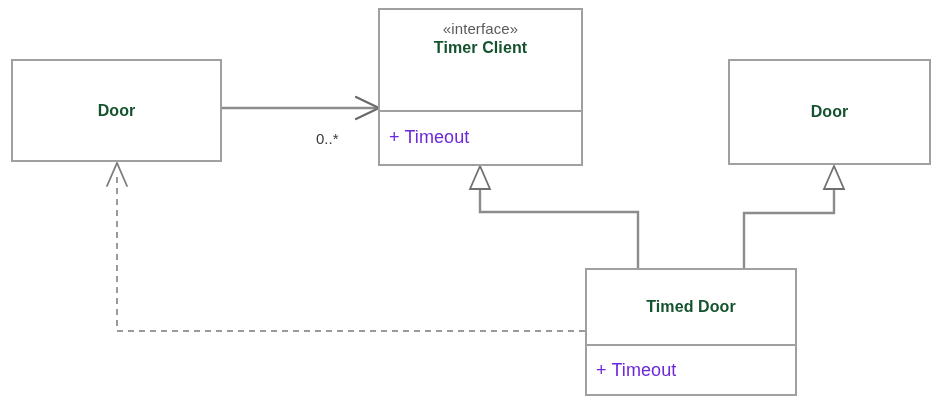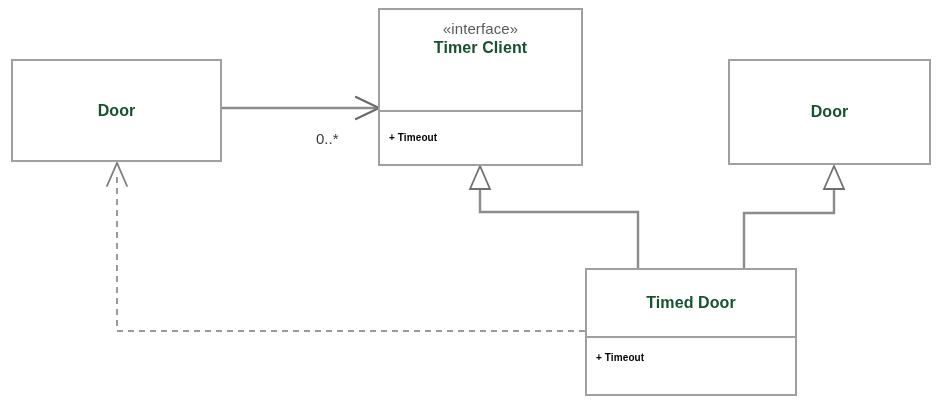--- a/index.html
+++ b/index.html
@@ -57,23 +57,23 @@
     letter-spacing: 0.1px;
   }
   .class-name {
     font-size: 16px;
     font-weight: bold;
     color: #14532d;
     line-height: 1.22;
     letter-spacing: 0.1px;
   }
   .member {
-    font-size: 10px;
-    color: #000000;
-    font-weight: bold;
+    font-size: 18px;
+    color: #6d28d9;
+    font-weight: normal;
     line-height: 1.2;
     letter-spacing: 0.1px;
     white-space: nowrap;
   }
   .edge-label {
     position: absolute;
     font-size: 15px;
     color: #3a3a3a;
     white-space: nowrap;
     z-index: 3;
@@ -123,21 +123,21 @@
     </div>
   </div>
 
   <div class="uml-class" style="left:728px; top:59px; width:203px; height:106px;">
     <div class="compartment name-compartment" style="flex:1 1 auto;">
       <div class="class-name">Door</div>
     </div>
   </div>
 
   <div class="uml-class" style="left:585px; top:268px; width:212px; height:128px;">
-    <div class="compartment name-compartment" style="height:66px;">
+    <div class="compartment name-compartment" style="height:74px;">
       <div class="class-name">Timed Door</div>
     </div>
     <div class="compartment members-compartment" style="flex:1 1 auto; justify-content:flex-start; padding-top:14px;">
       <div class="member">+ Timeout</div>
     </div>
   </div>
 
   <div class="edge-label" style="left:316px; top:130px;">0..*</div>
 
 </div>

